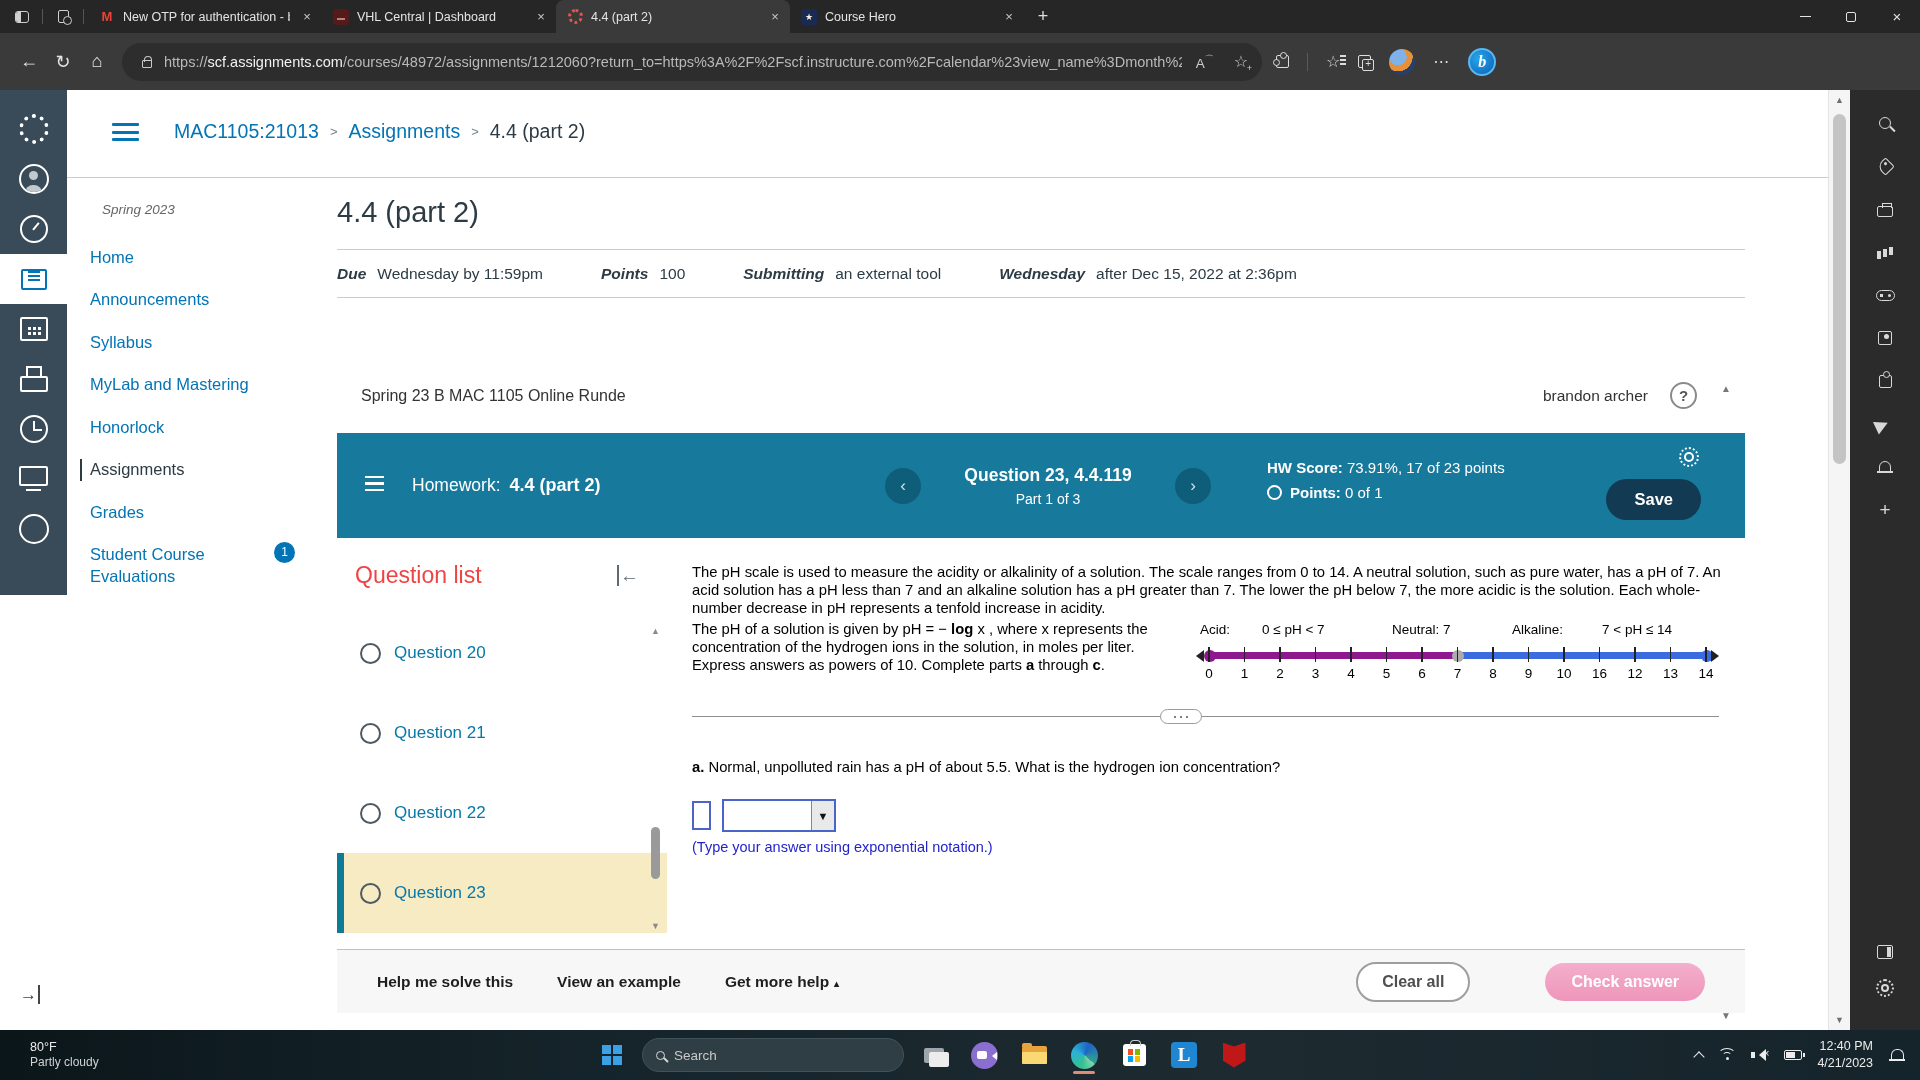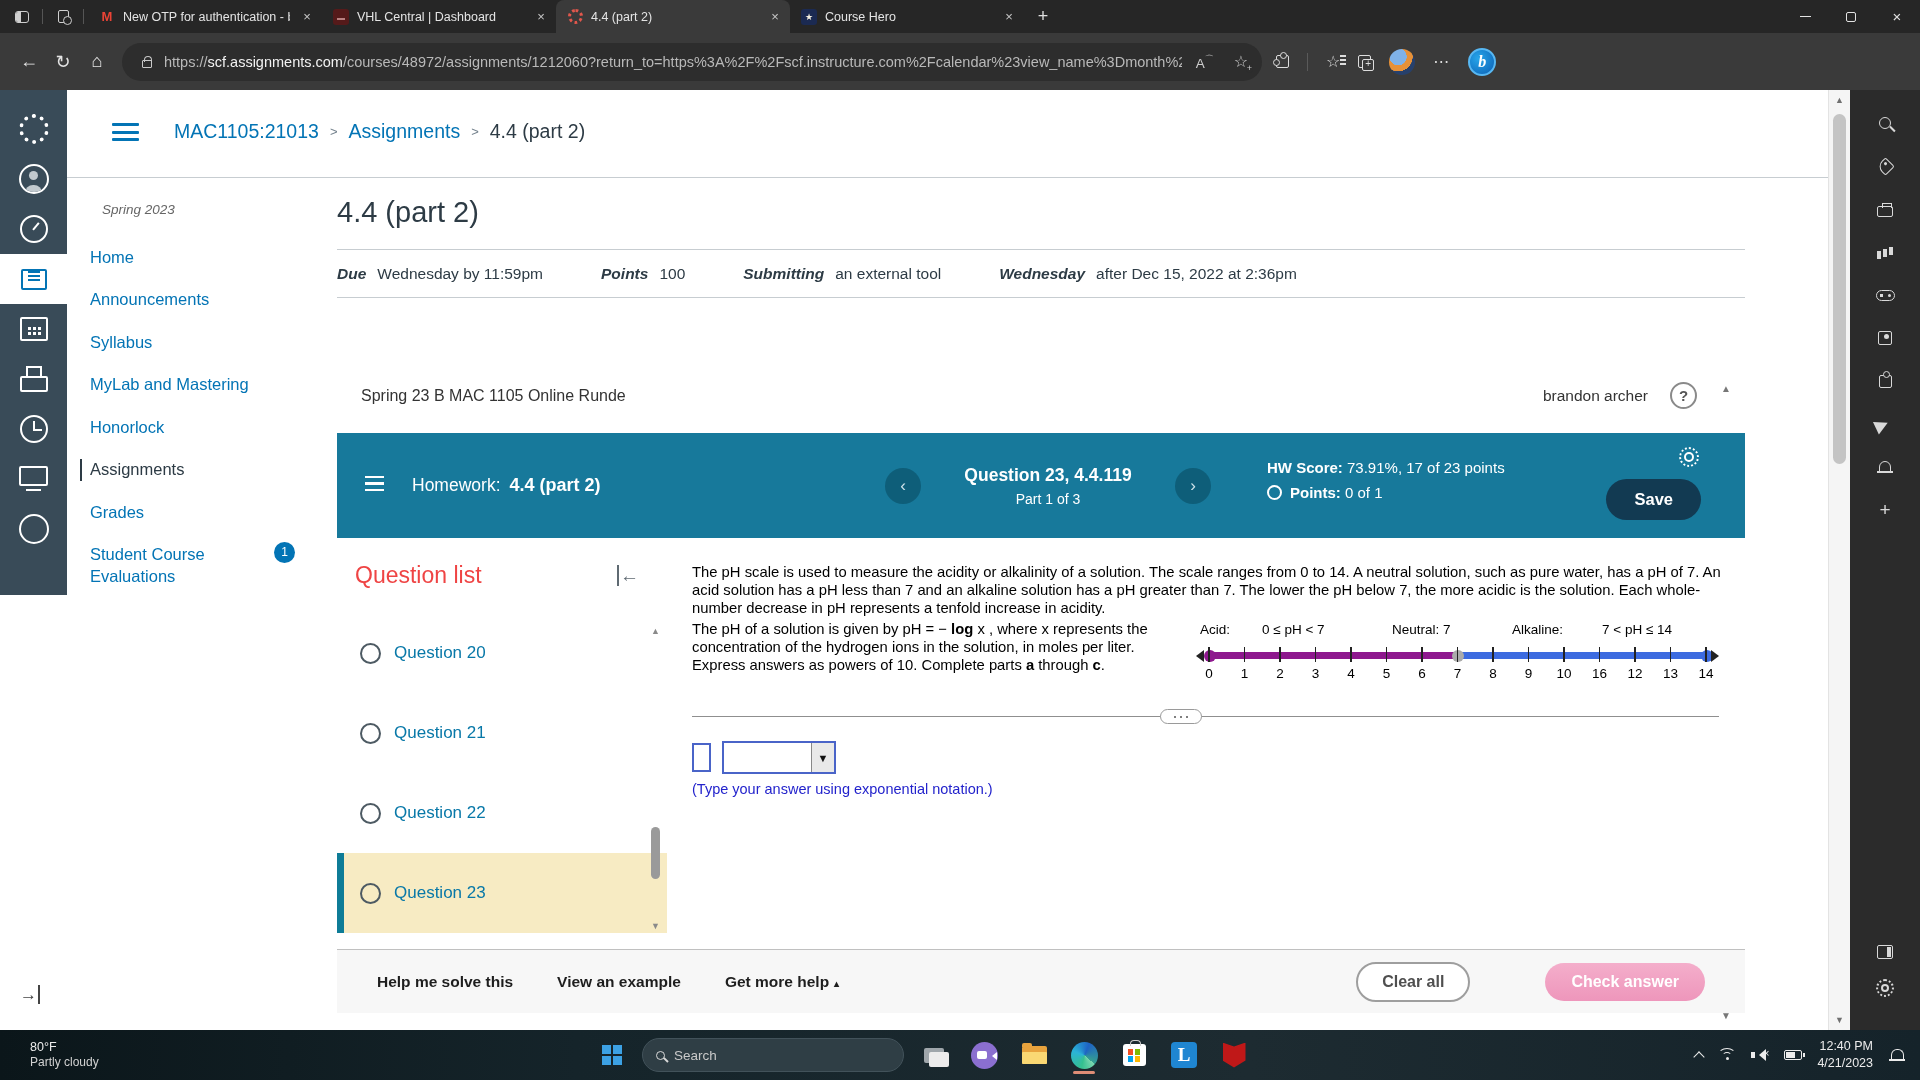--- a/index.html
+++ b/index.html
@@ -663,20 +663,21 @@
             </div>
 
             <div class="qdiv">
               <span class="qdiv-pill">
                   <i></i>
                   <i></i>
                   <i></i>
                 </span>
             </div>
 
+            <p class="part-a"><b>a.</b><span> Normal, unpolluted rain has a pH of about 5.5. What is the hydrogen ion concentration?</span></p>
 
             <div class="answer-row">
               <span class="ans-box"></span>
               <span class="dropdown">
                 <span class="dd-btn">
                     <span class="dd-caret">▼</span>
                   </span>
               </span>
             </div>
             <p class="hint">(Type your answer using exponential notation.)</p>

